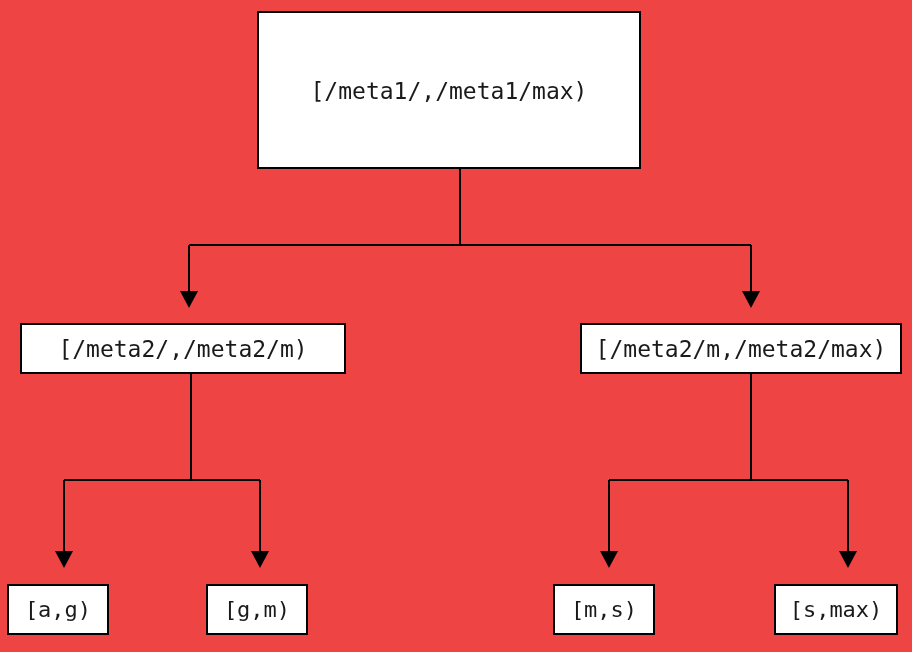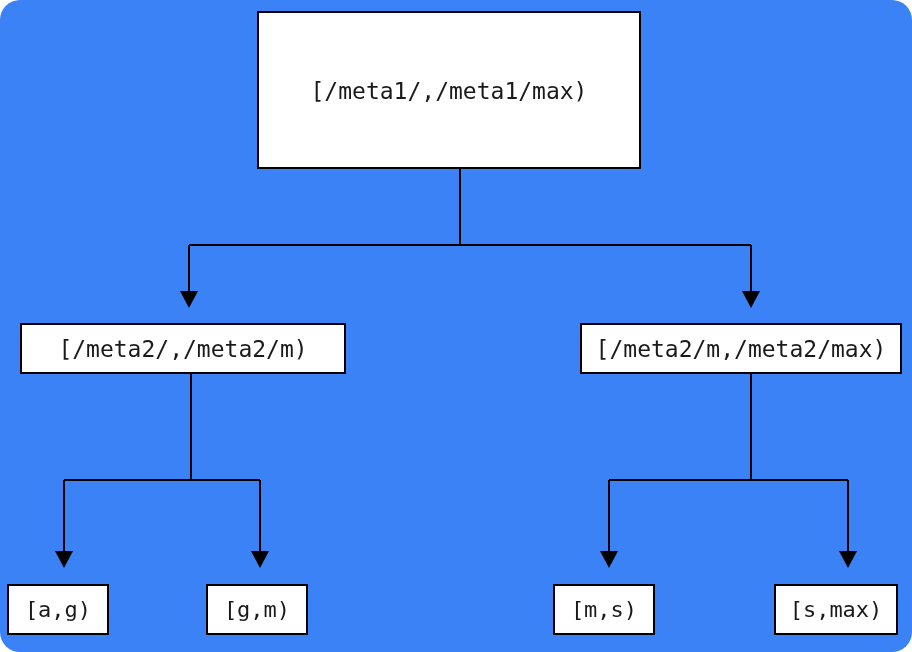--- a/index.html
+++ b/index.html
@@ -10,22 +10,21 @@
   body {
     width: 912px;
     height: 652px;
     font-family: "DejaVu Sans Mono", monospace;
     overflow: hidden;
   }
   #diagram-root {
     position: relative;
     width: 912px;
     height: 652px;
-    background: #3b82f6;
-    border-radius: 20px;
+    background: #ef4444;
   }
   svg#tree-svg {
     position: absolute;
     top: 0;
     left: 0;
     width: 912px;
     height: 652px;
     display: block;
   }
   .node-box {

